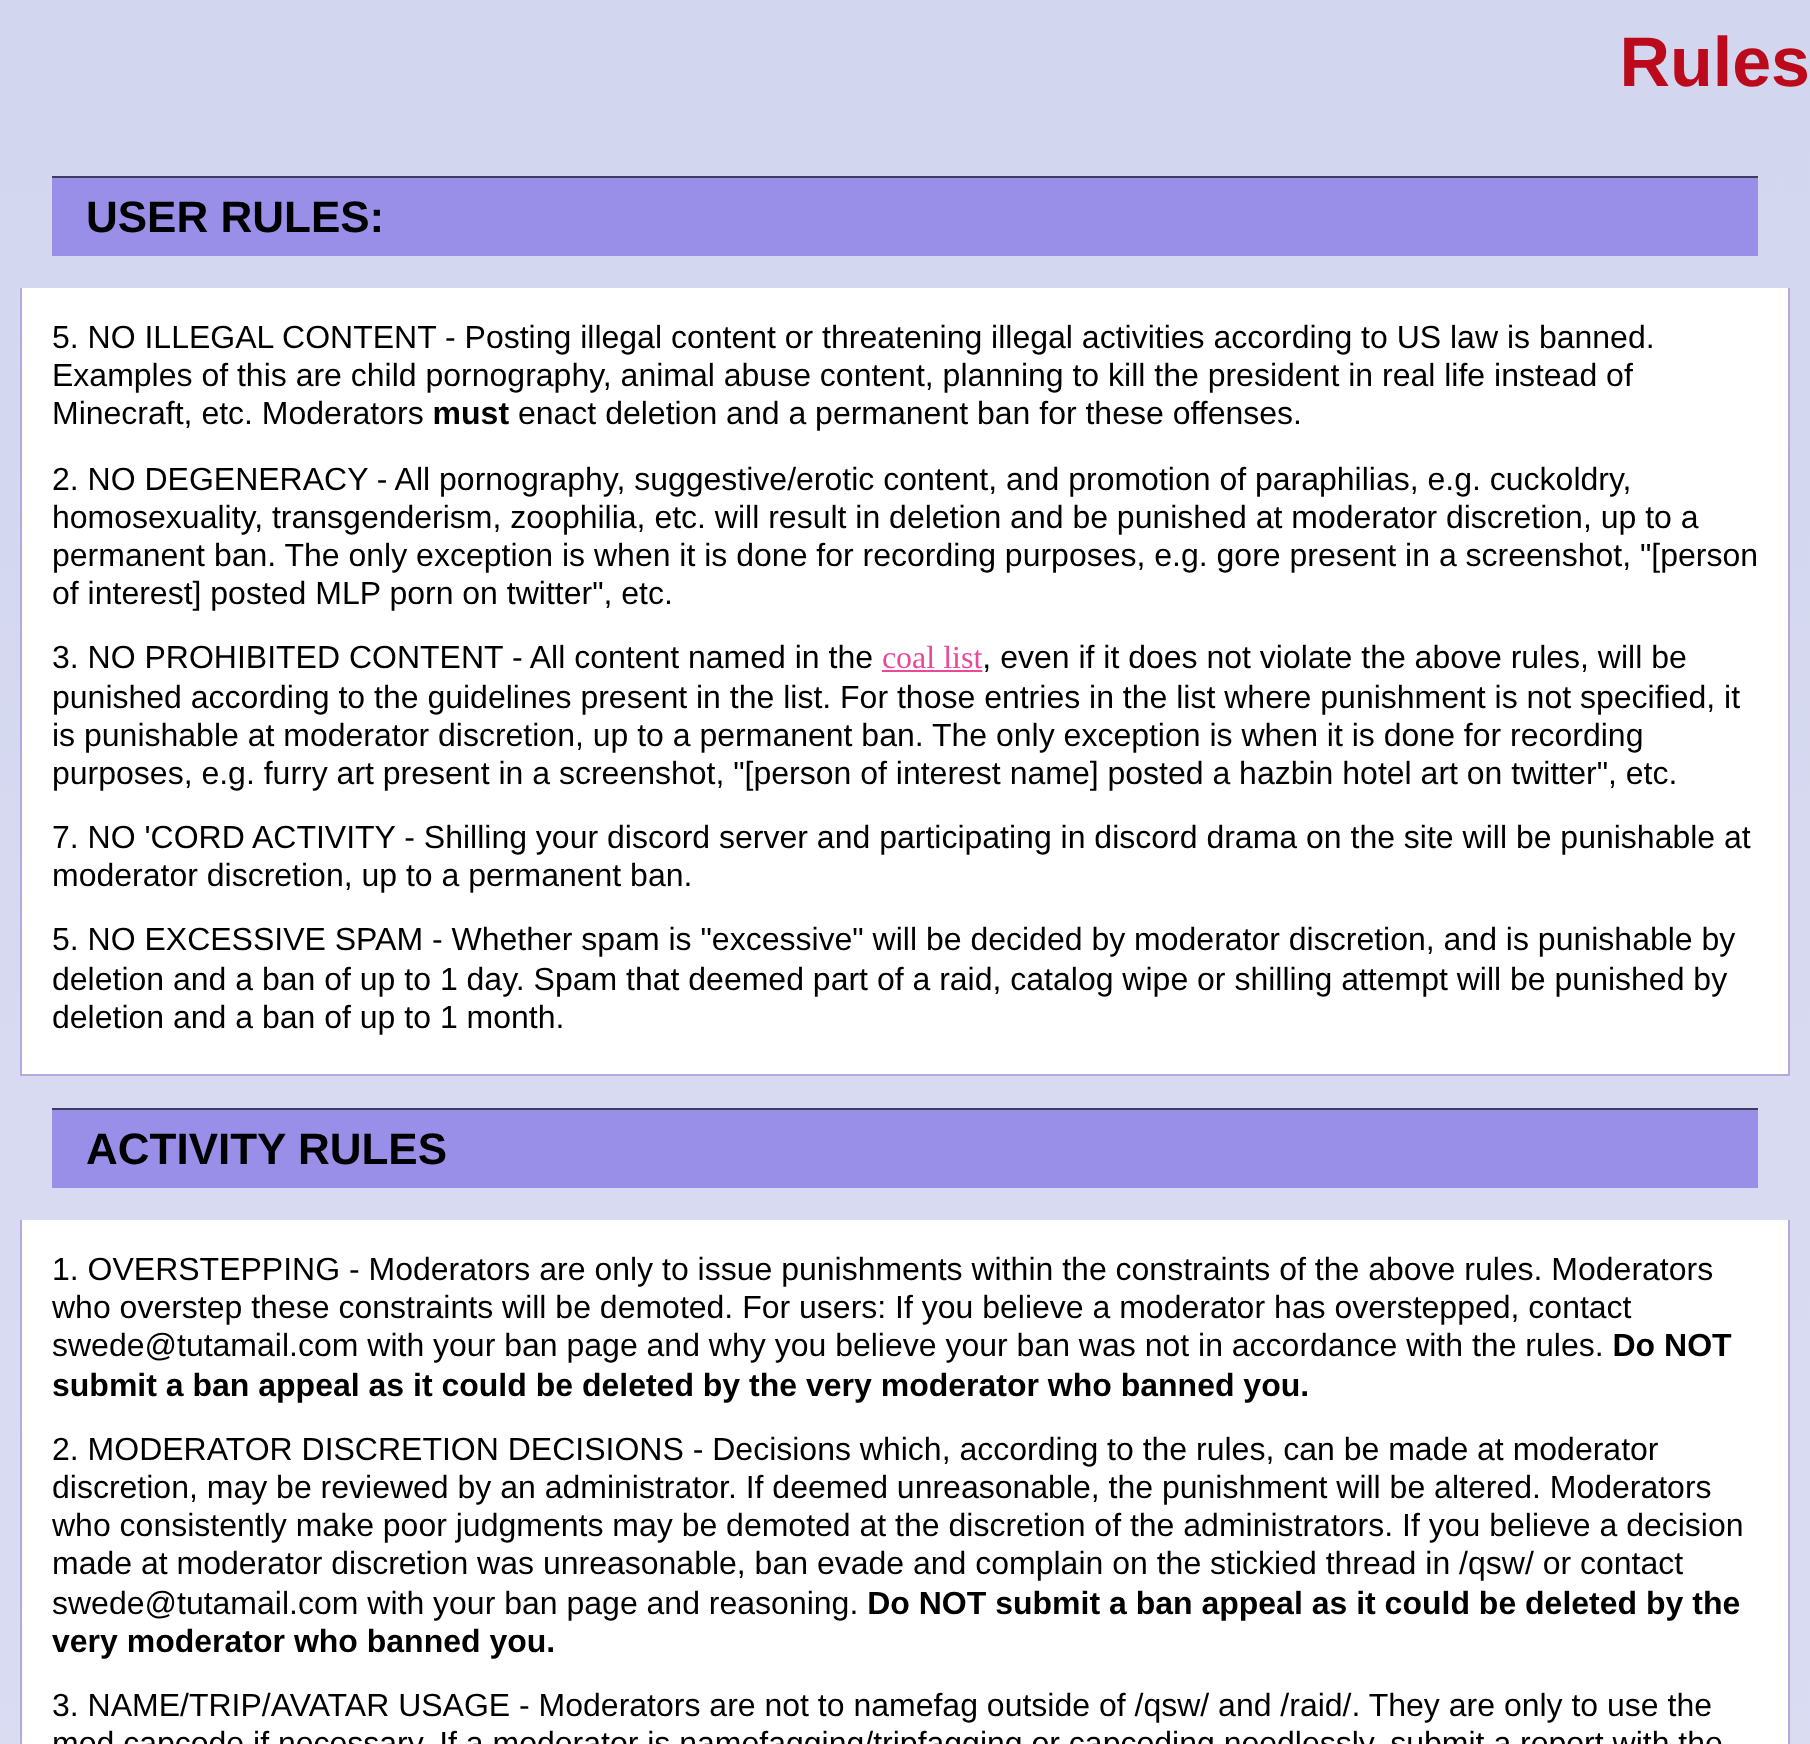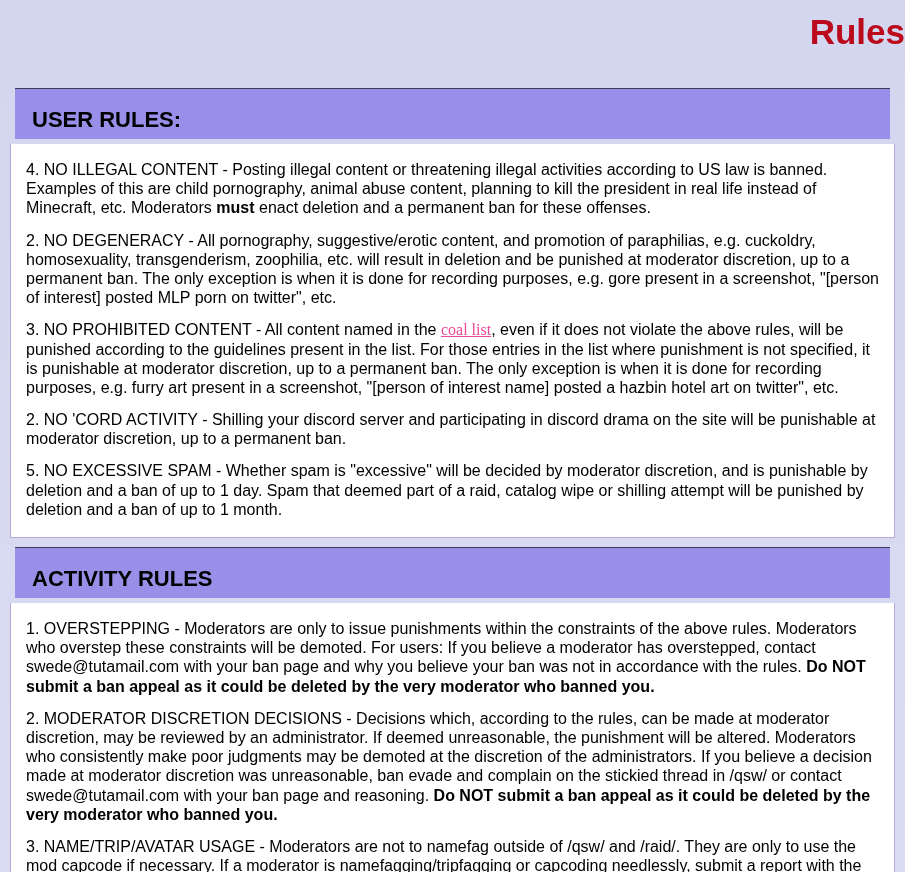--- a/index.html
+++ b/index.html
@@ -22,26 +22,26 @@
     margin: 12px 0 36px 0;
     letter-spacing: 0px;
   }
   main.rules-container {
     display: block;
   }
   section.rules-section {
     margin: 0 10px 9px 10px;
   }
   h2.section-heading {
-    margin: 5px;
+    margin: 16px;
     background: #998fe9;
     color: #000000;
     font-size: 22px;
     font-weight: bold;
-    padding: 18px 17px 6px 17px;
+    padding: 7px 17px 6px 17px;
     border-top: 1px solid #3c3c5c;
   }
   .section-body {
     background: #ffffff;
     border: 1px solid #b3a9dc;
     border-top: none;
     padding: 3px 15px 5px 15px;
   }
   .section-body p.rule {
     margin: 13px 0;
@@ -60,24 +60,24 @@
 </head>
 <body>
 
 <h1 class="page-title">Rules</h1>
 
 <main class="rules-container">
 
   <section class="rules-section">
     <h2 class="section-heading">USER RULES:</h2>
     <div class="section-body">
-        <p class="rule"><span>4. NO ILLEGAL CONTENT - Posting illegal content or threatening illegal activities according to US law is banned. Examples of this are child pornography, animal abuse content, planning to kill the president in real life instead of Minecraft, etc. Moderators </span><b>must</b><span> enact deletion and a permanent ban for these offenses.</span></p>
+        <p class="rule"><span>5. NO ILLEGAL CONTENT - Posting illegal content or threatening illegal activities according to US law is banned. Examples of this are child pornography, animal abuse content, planning to kill the president in real life instead of Minecraft, etc. Moderators </span><b>must</b><span> enact deletion and a permanent ban for these offenses.</span></p>
         <p class="rule"><span>2. NO DEGENERACY - All pornography, suggestive/erotic content, and promotion of paraphilias, e.g. cuckoldry, homosexuality, transgenderism, zoophilia, etc. will result in deletion and be punished at moderator discretion, up to a permanent ban. The only exception is when it is done for recording purposes, e.g. gore present in a screenshot, "[person of interest] posted MLP porn on twitter", etc.</span></p>
         <p class="rule"><span>3. NO PROHIBITED CONTENT - All content named in the </span><a class="coal-link">coal list</a><span>, even if it does not violate the above rules, will be punished according to the guidelines present in the list. For those entries in the list where punishment is not specified, it is punishable at moderator discretion, up to a permanent ban. The only exception is when it is done for recording purposes, e.g. furry art present in a screenshot, "[person of interest name] posted a hazbin hotel art on twitter", etc.</span></p>
-        <p class="rule"><span>2. NO 'CORD ACTIVITY - Shilling your discord server and participating in discord drama on the site will be punishable at moderator discretion, up to a permanent ban.</span></p>
+        <p class="rule"><span>7. NO 'CORD ACTIVITY - Shilling your discord server and participating in discord drama on the site will be punishable at moderator discretion, up to a permanent ban.</span></p>
         <p class="rule"><span>5. NO EXCESSIVE SPAM - Whether spam is "excessive" will be decided by moderator discretion, and is punishable by deletion and a ban of up to 1 day. Spam that deemed part of a raid, catalog wipe or shilling attempt will be punished by deletion and a ban of up to 1 month.</span></p>
       </div>
   </section>
 
   <section class="rules-section">
     <h2 class="section-heading">ACTIVITY RULES</h2>
     <div class="section-body">
         <p class="rule"><span>1. OVERSTEPPING - Moderators are only to issue punishments within the constraints of the above rules. Moderators who overstep these constraints will be demoted. For users: If you believe a moderator has overstepped, contact swede@tutamail.com with your ban page and why you believe your ban was not in accordance with the rules. </span><b>Do NOT submit a ban appeal as it could be deleted by the very moderator who banned you.</b></p>
         <p class="rule"><span>2. MODERATOR DISCRETION DECISIONS - Decisions which, according to the rules, can be made at moderator discretion, may be reviewed by an administrator. If deemed unreasonable, the punishment will be altered. Moderators who consistently make poor judgments may be demoted at the discretion of the administrators. If you believe a decision made at moderator discretion was unreasonable, ban evade and complain on the stickied thread in /qsw/ or contact swede@tutamail.com with your ban page and reasoning. </span><b>Do NOT submit a ban appeal as it could be deleted by the very moderator who banned you.</b></p>
         <p class="rule"><span>3. NAME/TRIP/AVATAR USAGE - Moderators are not to namefag outside of /qsw/ and /raid/. They are only to use the mod capcode if necessary. If a moderator is namefagging/tripfagging or capcoding needlessly, submit a report with the reason "janny rule 3" and an administrator will send the offending moderator with a strongly worded letter of condemnation(and also delete the name/trip/avatar).</span></p>

